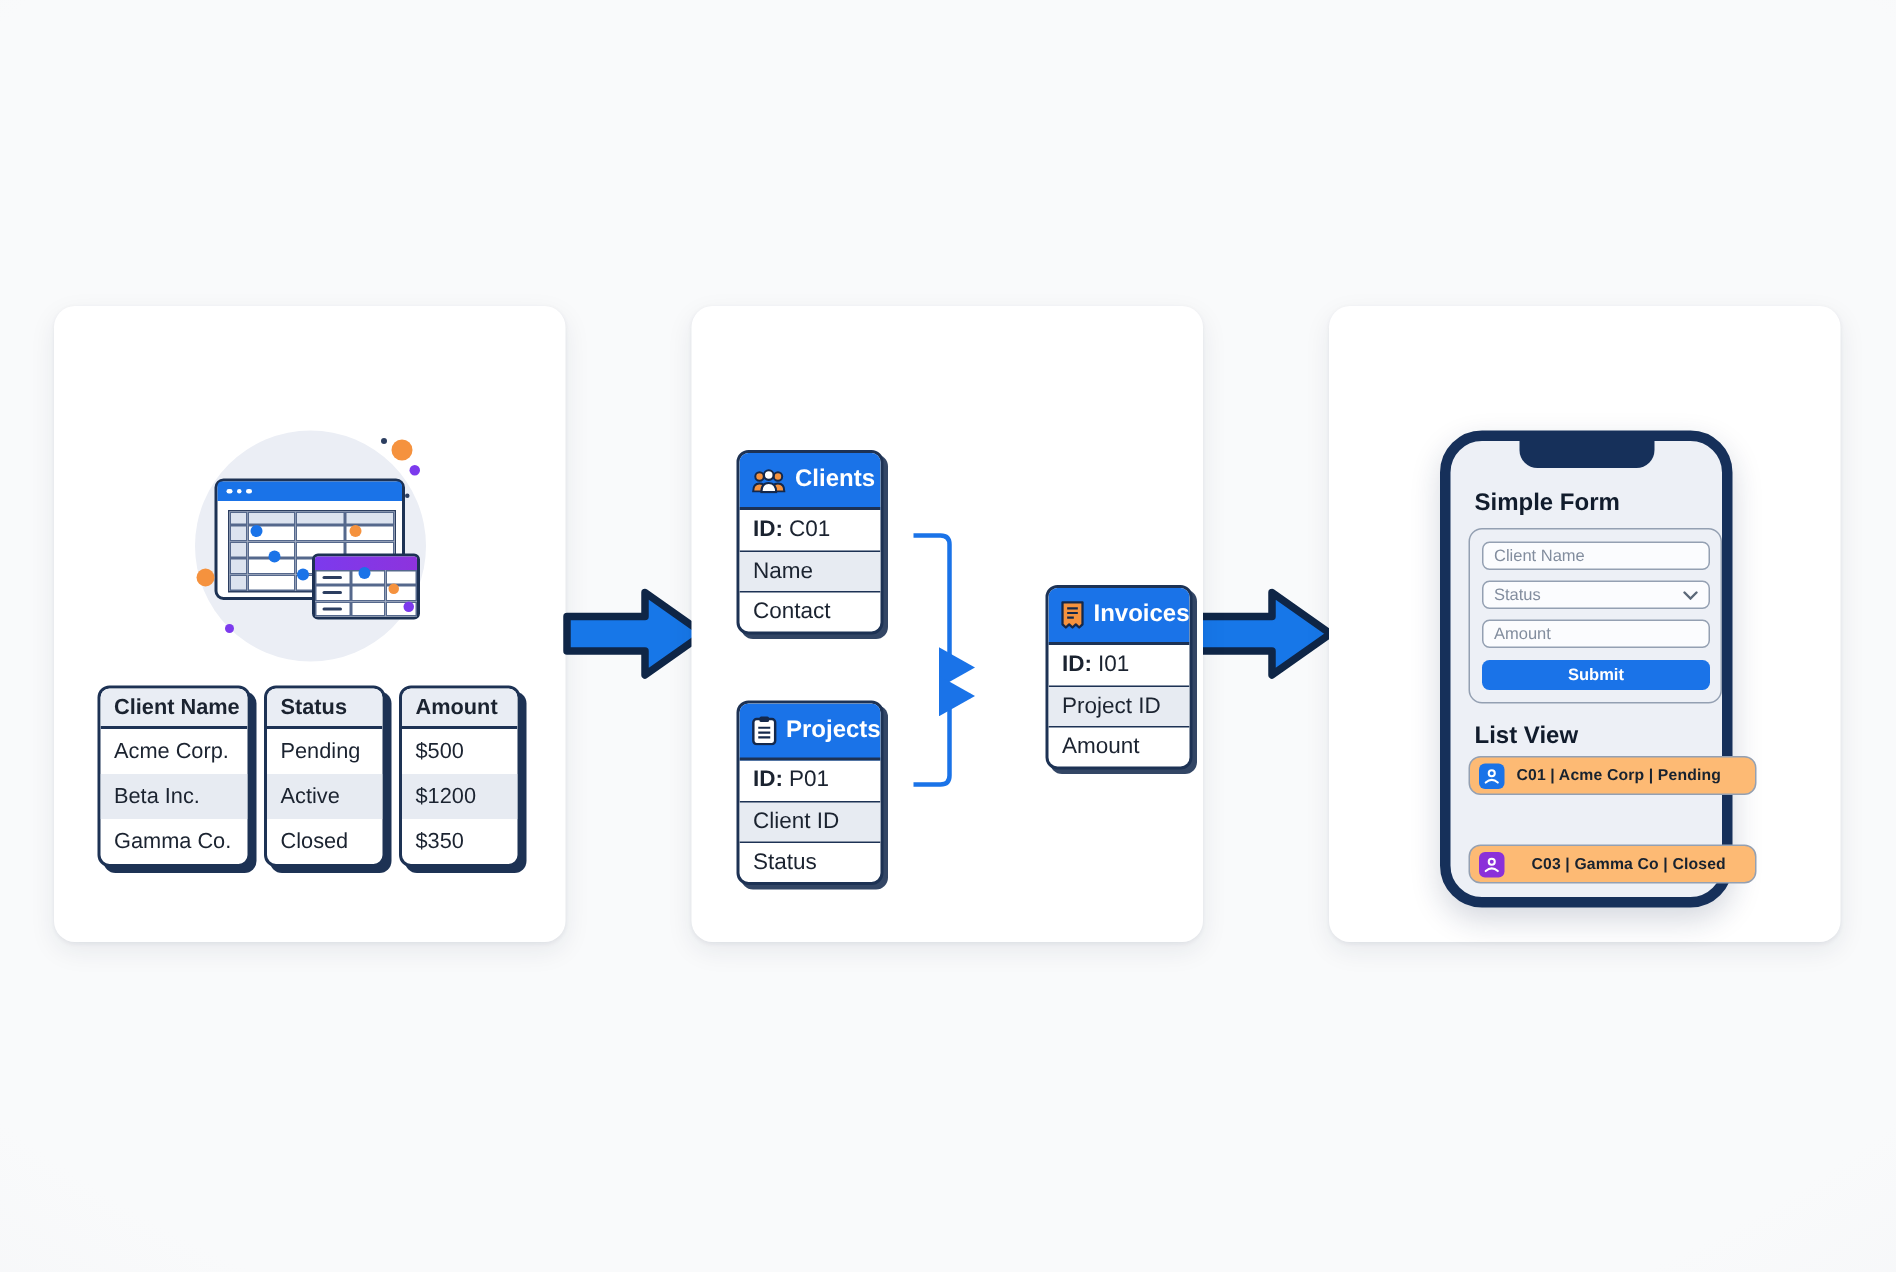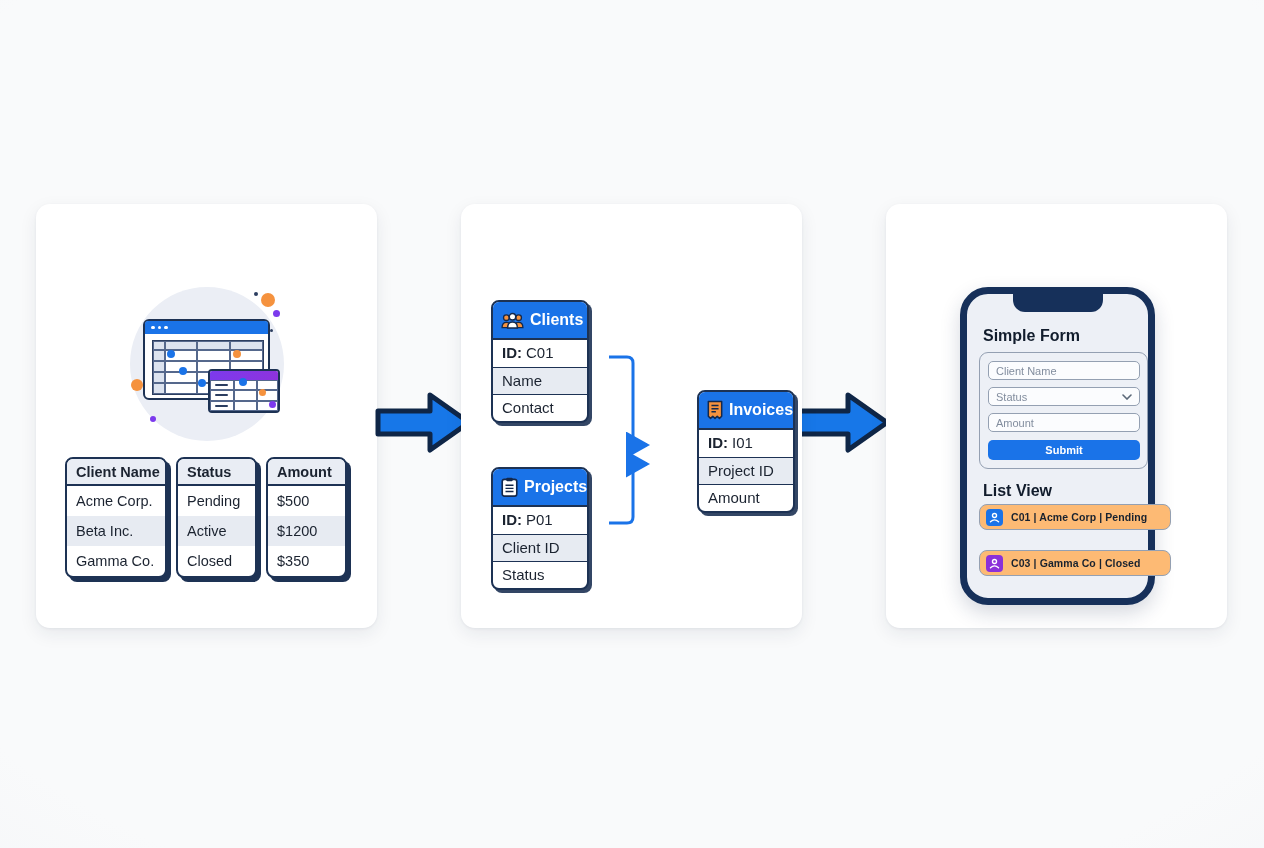--- a/index.html
+++ b/index.html
@@ -94,21 +94,21 @@
   .ffield { position:absolute; left:8px; width:152px; height:19px; background:#fbfcfe;
     border:1.3px solid #94a0b2; border-radius:5px; font-size:11px; color:#828d9e;
     padding:0 7px; display:flex; align-items:center; font-family:"Liberation Sans",sans-serif; }
   input.ffield::placeholder { color:#828d9e; opacity:1; }
   #f-client { top:8px; } #f-status { top:34px; justify-content:space-between; } #f-amount { top:60px; }
   .submit-btn { position:absolute; left:8px; top:87px; width:152px; height:20px;
     background:#1a73e8; border:none; border-radius:5px; color:#ffffff; font-weight:700;
     font-size:11px; font-family:"Liberation Sans",sans-serif; }
   .list-item { position:absolute; left:12px; width:192px; height:26px; background:#fdba74;
     border:1.5px solid #94a0b2; border-radius:8px; display:flex; align-items:center; }
-  #li-0 { top:210px; } #li-1 { top:240px; } #li-2 { top:256px; }
+  #li-0 { top:210px; } #li-1 { top:240px; } #li-2 { top:269px;gap:10px; }
   .li-icon { width:17px; height:17px; border-radius:4px; margin:0 8px 0 6px;
     display:flex; align-items:center; justify-content:center; flex:0 0 auto; }
   .li-text { font-size:10.5px; font-weight:700; color:#18222f; letter-spacing:0.1px; }
 </style>
 </head>
 <body>
 
 <div class="stage">
 
   <section class="panel" id="panel-messy">

